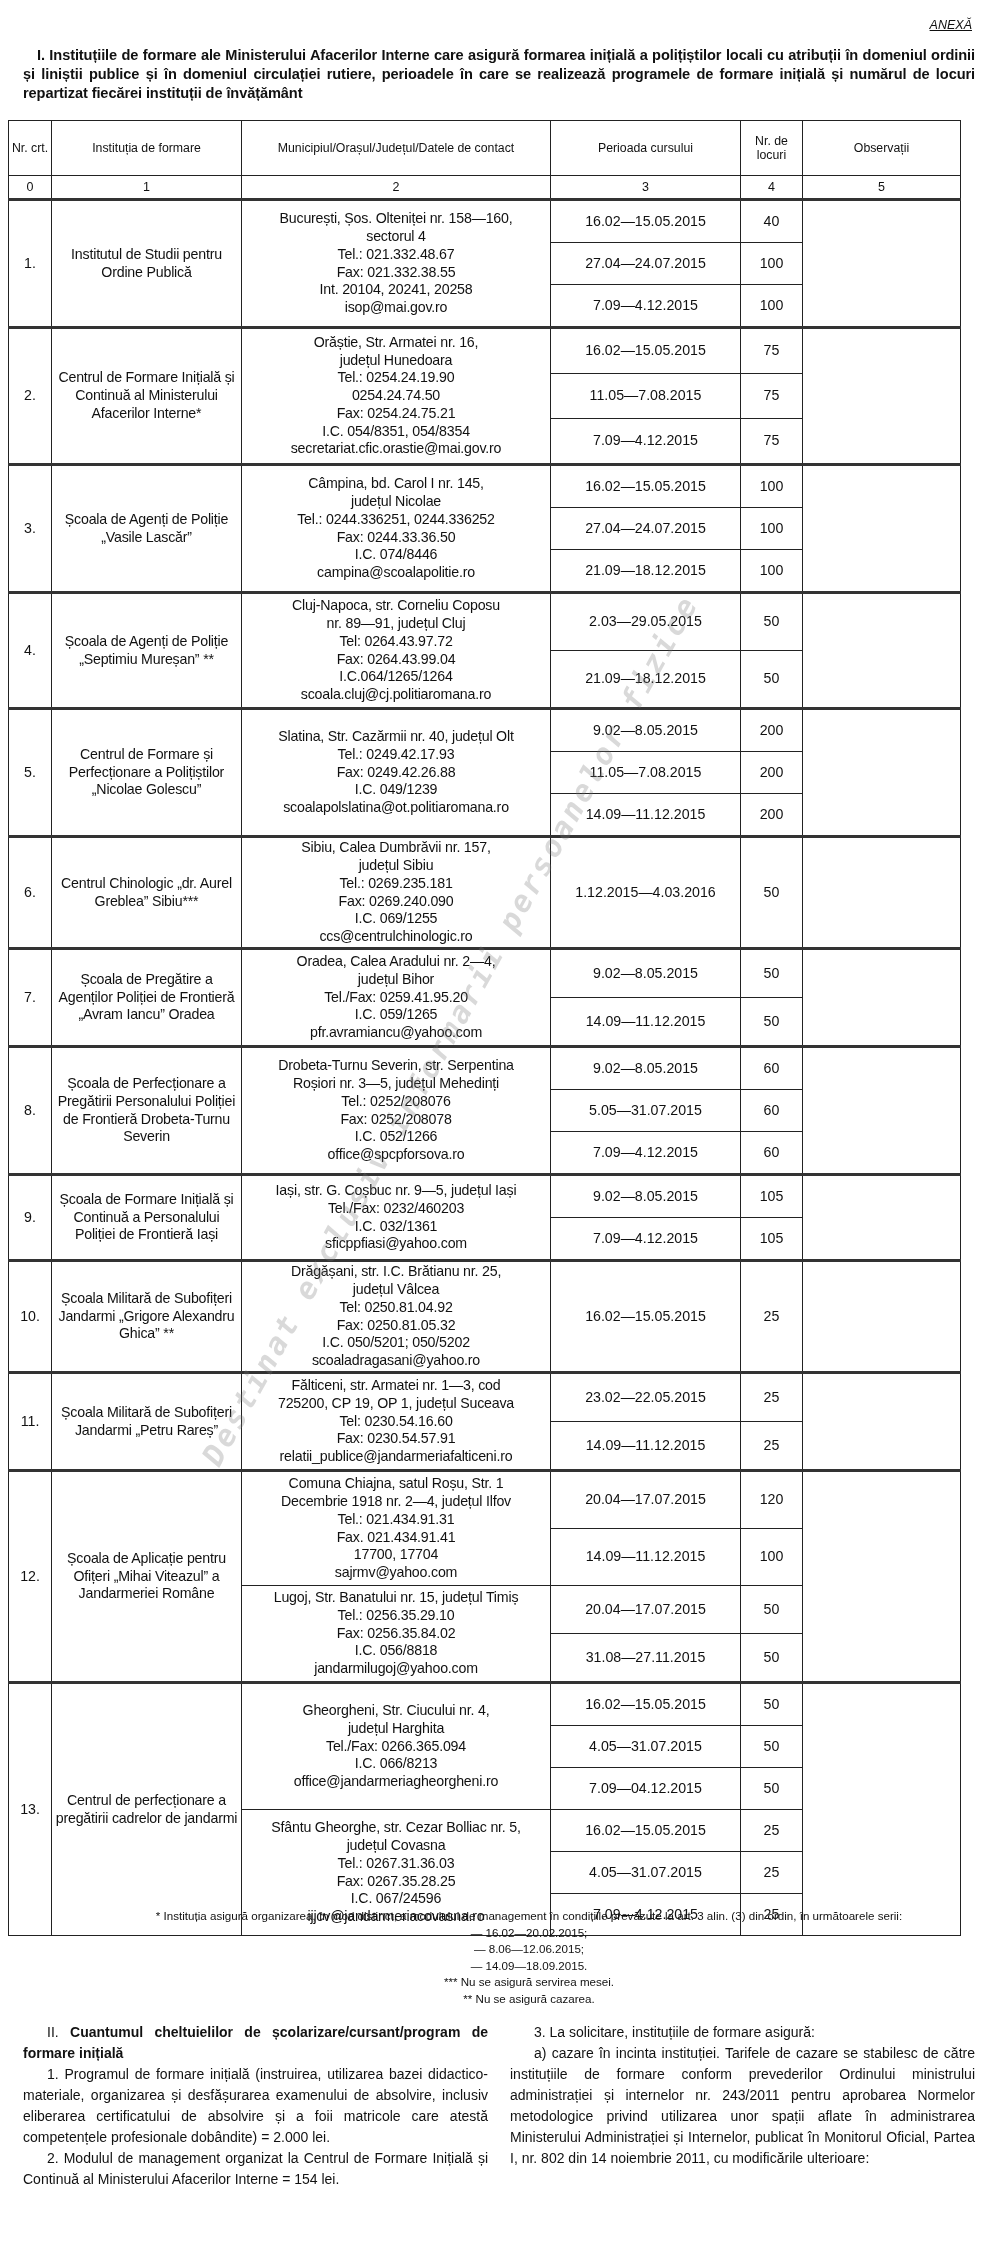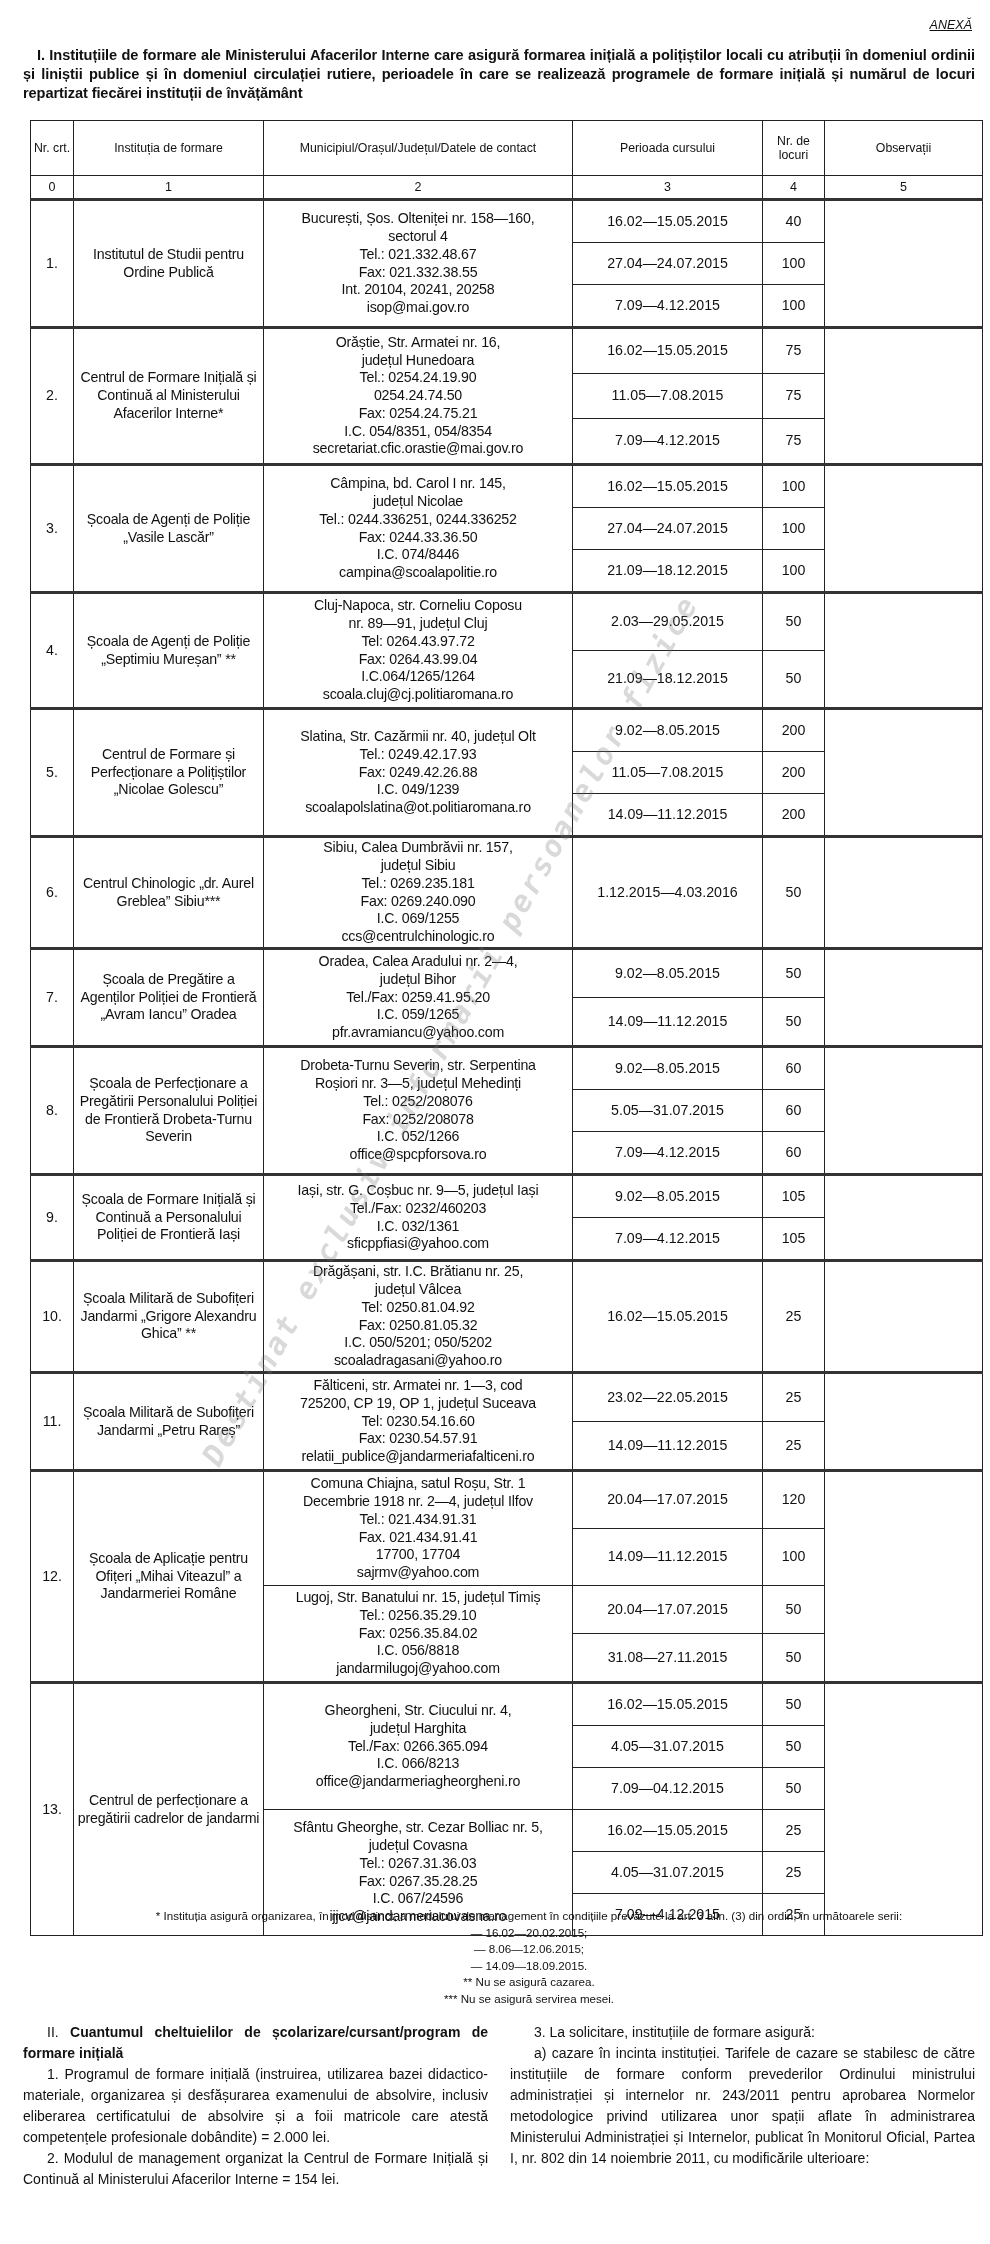--- a/index.html
+++ b/index.html
@@ -10,21 +10,21 @@
   .anexa {
     position: absolute; top: 18px; right: 18px;
     font-size: 12.5px; font-style: italic; text-decoration: underline;
   }
   .title {
     position: absolute; top: 46px; left: 23px; width: 952px;
     font-size: 14.6px; font-weight: bold; line-height: 19px; text-align: justify;
     text-indent: 14px; letter-spacing: -0.1px;
   }
   table.main {
-    position: absolute; top: 120px; left: 30px; width: 952px;
+    position: absolute; top: 120px; left: 8px; width: 952px;
     border-collapse: collapse; table-layout: fixed;
     font-size: 14.2px; line-height: 17.8px;
   }
   table.main td, table.main th {
     border: 1.6px solid #222; text-align: center; vertical-align: middle;
     padding: 1px 2px; font-weight: normal;
   }
   table.main th { font-size: 12.3px; line-height: 14.5px; height: 52px; }
   table.main tr.idx td { font-size: 12.5px; height: 20px; line-height: 16px; }
   table.main tr.grp td.first-in-group,
@@ -382,22 +382,22 @@
         <td class="places">25</td>
       </tr>
     </tbody>
 </table>
 
 <div class="footnotes">
   <div>* Instituția asigură organizarea, în mod distinct, a modulului de management în condițiile prevăzute la art. 3 alin. (3) din ordin, în următoarele serii:</div>
   <div>— 16.02—20.02.2015;</div>
   <div>— 8.06—12.06.2015;</div>
   <div>— 14.09—18.09.2015.</div>
+  <div>*** Nu se asigură servirea mesei.</div>
   <div>** Nu se asigură cazarea.</div>
-  <div>*** Nu se asigură servirea mesei.</div>
 </div>
 
 <div class="cols">
   <div class="col">
     <p><span>II. </span><span class="h">Cuantumul cheltuielilor de școlarizare/cursant/program de formare inițială</span></p>
     <p>1. Programul de formare inițială (instruirea, utilizarea bazei didactico-materiale, organizarea și desfășurarea examenului de absolvire, inclusiv eliberarea certificatului de absolvire și a foii matricole care atestă competențele profesionale dobândite) = 2.000 lei.</p>
     <p>2. Modulul de management organizat la Centrul de Formare Inițială și Continuă al Ministerului Afacerilor Interne = 154 lei.</p>
   </div>
   <div class="col">
     <p>3. La solicitare, instituțiile de formare asigură:</p>

